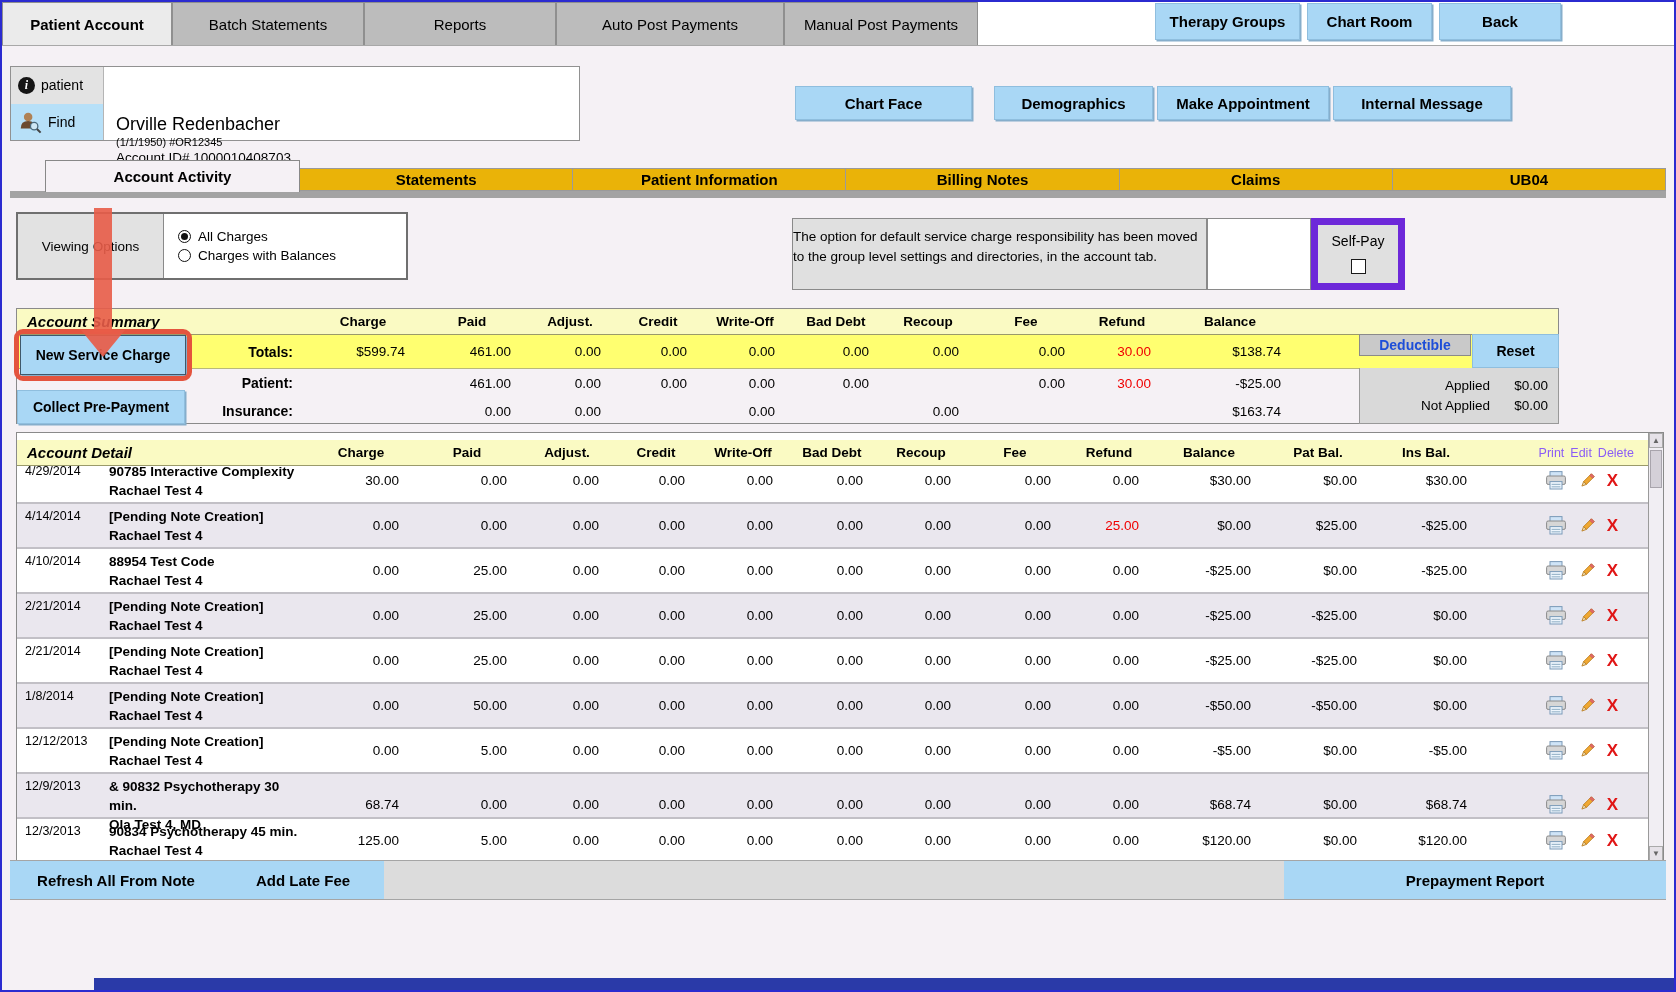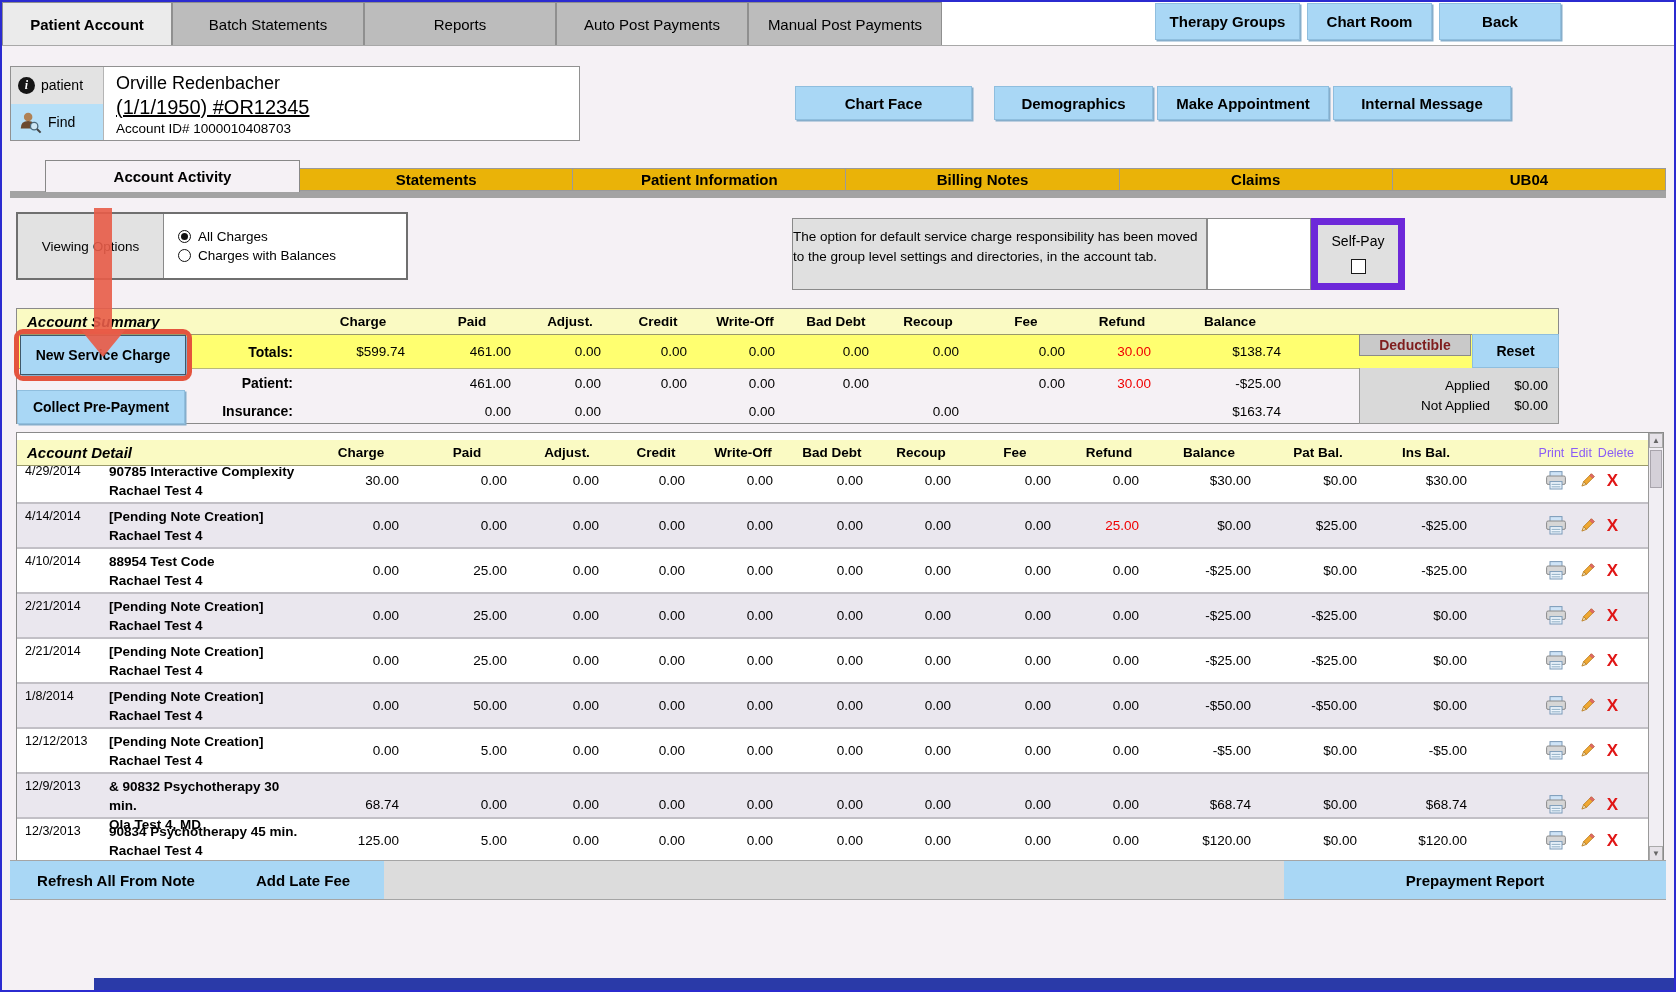--- a/index.html
+++ b/index.html
@@ -25,22 +25,22 @@
   .patient-box{ position:absolute; left:8px; top:64px; width:570px; height:75px;
     background:#fff; border:1px solid #919191; display:flex; }
   .pat-left{ width:93px; border-right:1px solid #b5b5b5; display:flex; flex-direction:column; }
   .pat-cell{ height:50%; display:flex; align-items:center; gap:6px; padding-left:7px; font-size:14px;}
   .pat-cell.patient{ background:#e3e3e3; }
   .pat-cell.find{ background:#b7e0f8; }
   .info-ic{ width:17px;height:17px;border-radius:50%;background:#151515;color:#fff;
     font-weight:bold;font-size:12px;display:flex;align-items:center;justify-content:center;
     font-family:"Liberation Serif",serif;font-style:italic; flex:0 0 auto;}
   .pat-info{ padding:5px 12px; }
-  .pat-name{ font-size:18px; line-height:1.25; }
-  .pat-dob{ font-size:20px; line-height:1.25;text-decoration:underline; }
+  .pat-name{ font-size:18px; line-height:1.25;margin-top:41px; }
+  .pat-dob{ font-size:11px; line-height:1.25; }
   .pat-acct{ font-size:13.5px; line-height:1.35; }
   .pat-actions{ position:absolute; left:793px; top:84px; display:flex; }
   .pat-actions .blue-btn{ height:34px; font-size:15px; }
   
   .tabs{ position:absolute; left:8px; right:8px; top:166px; height:30px; display:flex; border-bottom:7px solid #a3a3a3;padding-left:35px; }
   .tabs .stab{ flex:1; background:#eab308; border:1px solid #9a9a9a; border-left:none;
     display:flex; align-items:center; justify-content:center; font-size:15px; font-weight:bold; cursor:default;}
   .tabs .stab.active{ flex:0 0 255px; background:#f5f1f5; border:1px solid #888; border-bottom:none;
     margin-top:-8px; margin-bottom:-1px; z-index:2; }
   
@@ -75,21 +75,21 @@
   .srow{ }
   .srow .rlabel{ font-weight:bold; font-size:14px; text-align:right; padding-right:14px; }
   .srow .num{ font-size:13.5px; text-align:right; padding-right:14px; }
   .srow.totals{ height:34px; background:#ffff70; border-bottom:1px solid #b9b97a; }
   .srow.plain{ height:28px; }
   .red{ color:#f00000; }
   .nsc-btn{ position:absolute; left:18px; top:333px; width:166px; height:40px; z-index:4;
     border:1px solid #3f586b; font-size:14px; }
   .cpp-btn{ position:absolute; left:15px; top:388px; width:168px; height:34px; font-size:14px; }
   .deduct-btn{ position:absolute; left:1357px; top:332px; width:112px; height:22px;
-    background:#c9c9c9; border:1px solid #8a8a8a; color:#7f1d1d; font-weight:bold; font-size:14px;
+    background:#c9c9c9; border:1px solid #8a8a8a; color:#1d4ed8; font-weight:bold; font-size:14px;
     display:flex; align-items:center; justify-content:center;}
   .reset-btn{ position:absolute; left:1470px; top:332px; width:87px; height:34px; font-size:14px; box-shadow:none; }
   .deduct-panel{ position:absolute; left:1357px; top:366px; width:200px; height:56px;
     background:#d9d9d9; border:1px solid #999; border-top:none;
     display:grid; grid-template-columns:130px 62px; align-content:center; row-gap:5px; font-size:13.5px;}
   .deduct-panel .dl{ text-align:right; }
   .deduct-panel .dv{ text-align:right; padding-right:4px; }
   
   .detail{ position:absolute; left:14px; top:430px; width:1648px; height:430px;
     border:1px solid #8a8a8a; background:#fff; }
@@ -128,21 +128,21 @@
 </style>
 </head>
 <body>
 
 <div class="screen">
 
   <div class="topnav">
     <div class="tab active" style="width:170px">Patient Account</div>
     <div class="tab" style="width:192px">Batch Statements</div>
     <div class="tab" style="width:192px">Reports</div>
-    <div class="tab" style="width:192px">Auto Post Payments</div>
+    <div class="tab" style="width:228px">Auto Post Payments</div>
     <div class="tab" style="width:194px">Manual Post Payments</div>
     <div class="spacer"></div>
     <div class="blue-btn" style="width:145px">Therapy Groups</div>
     <div class="blue-btn" style="width:125px">Chart Room</div>
     <div class="blue-btn" style="width:122px">Back</div>
     <div class="end-pad"></div>
   </div>
 
   <div class="patient-box">
     <div class="pat-left">

